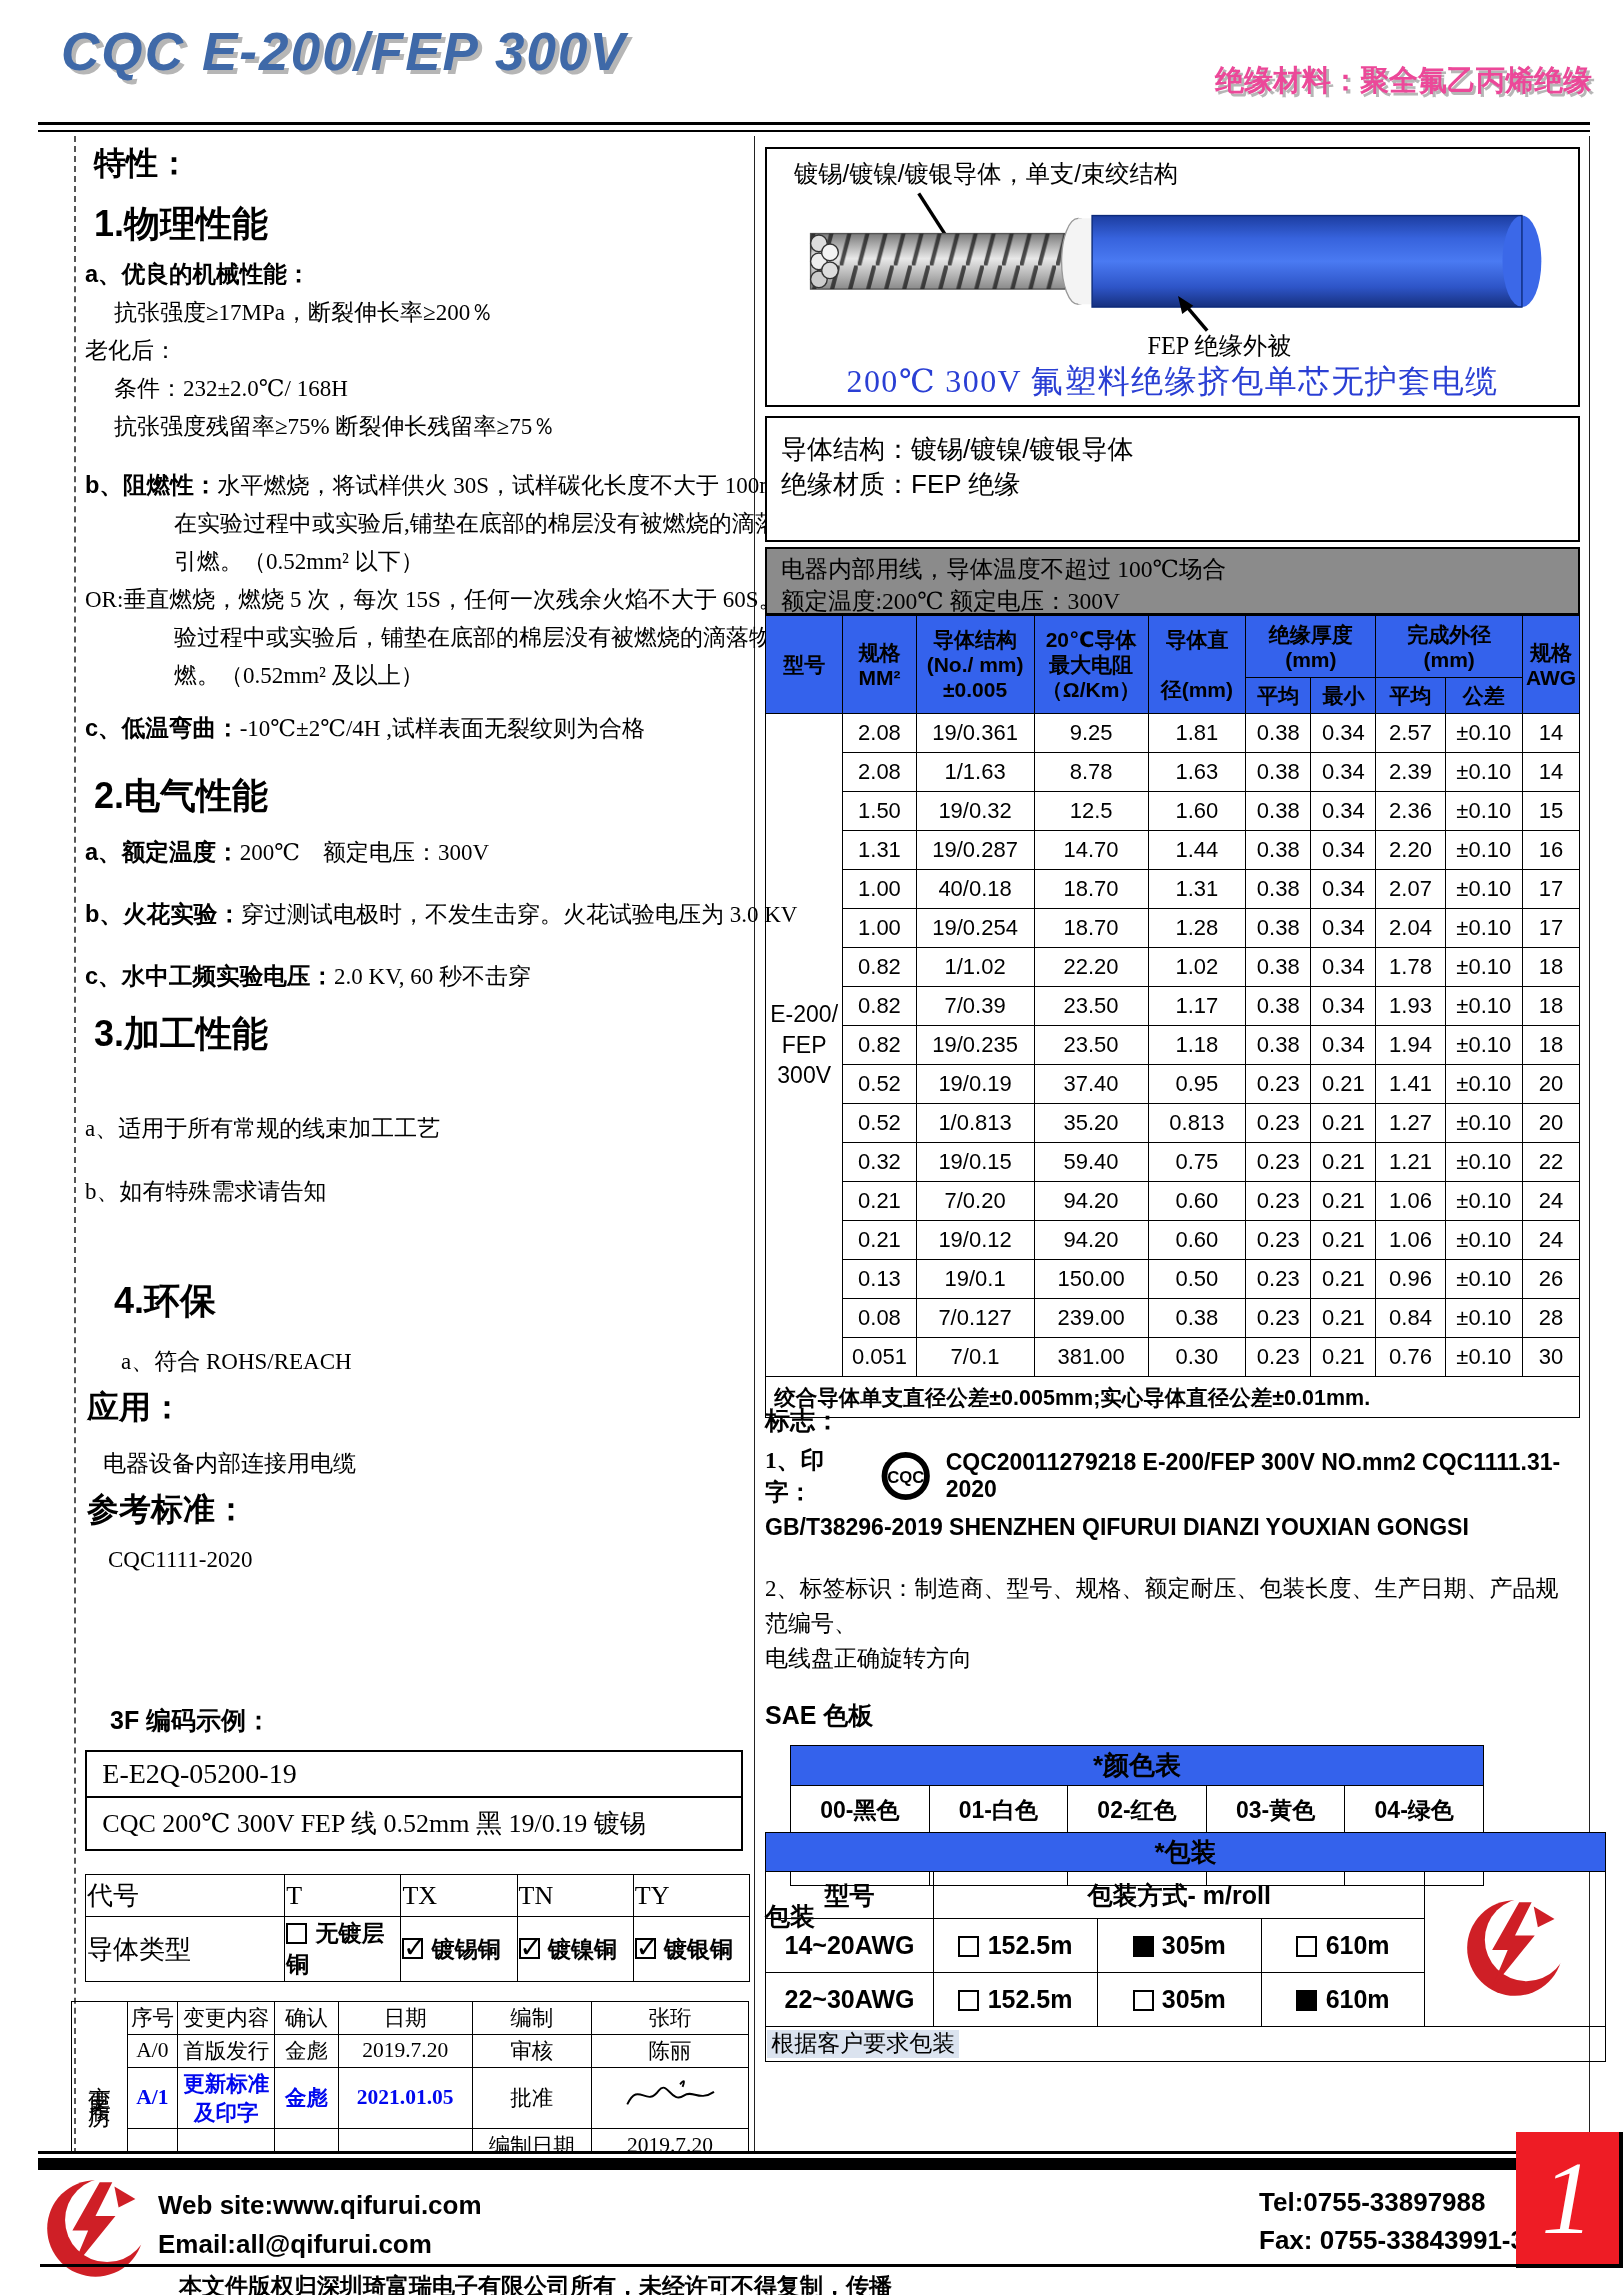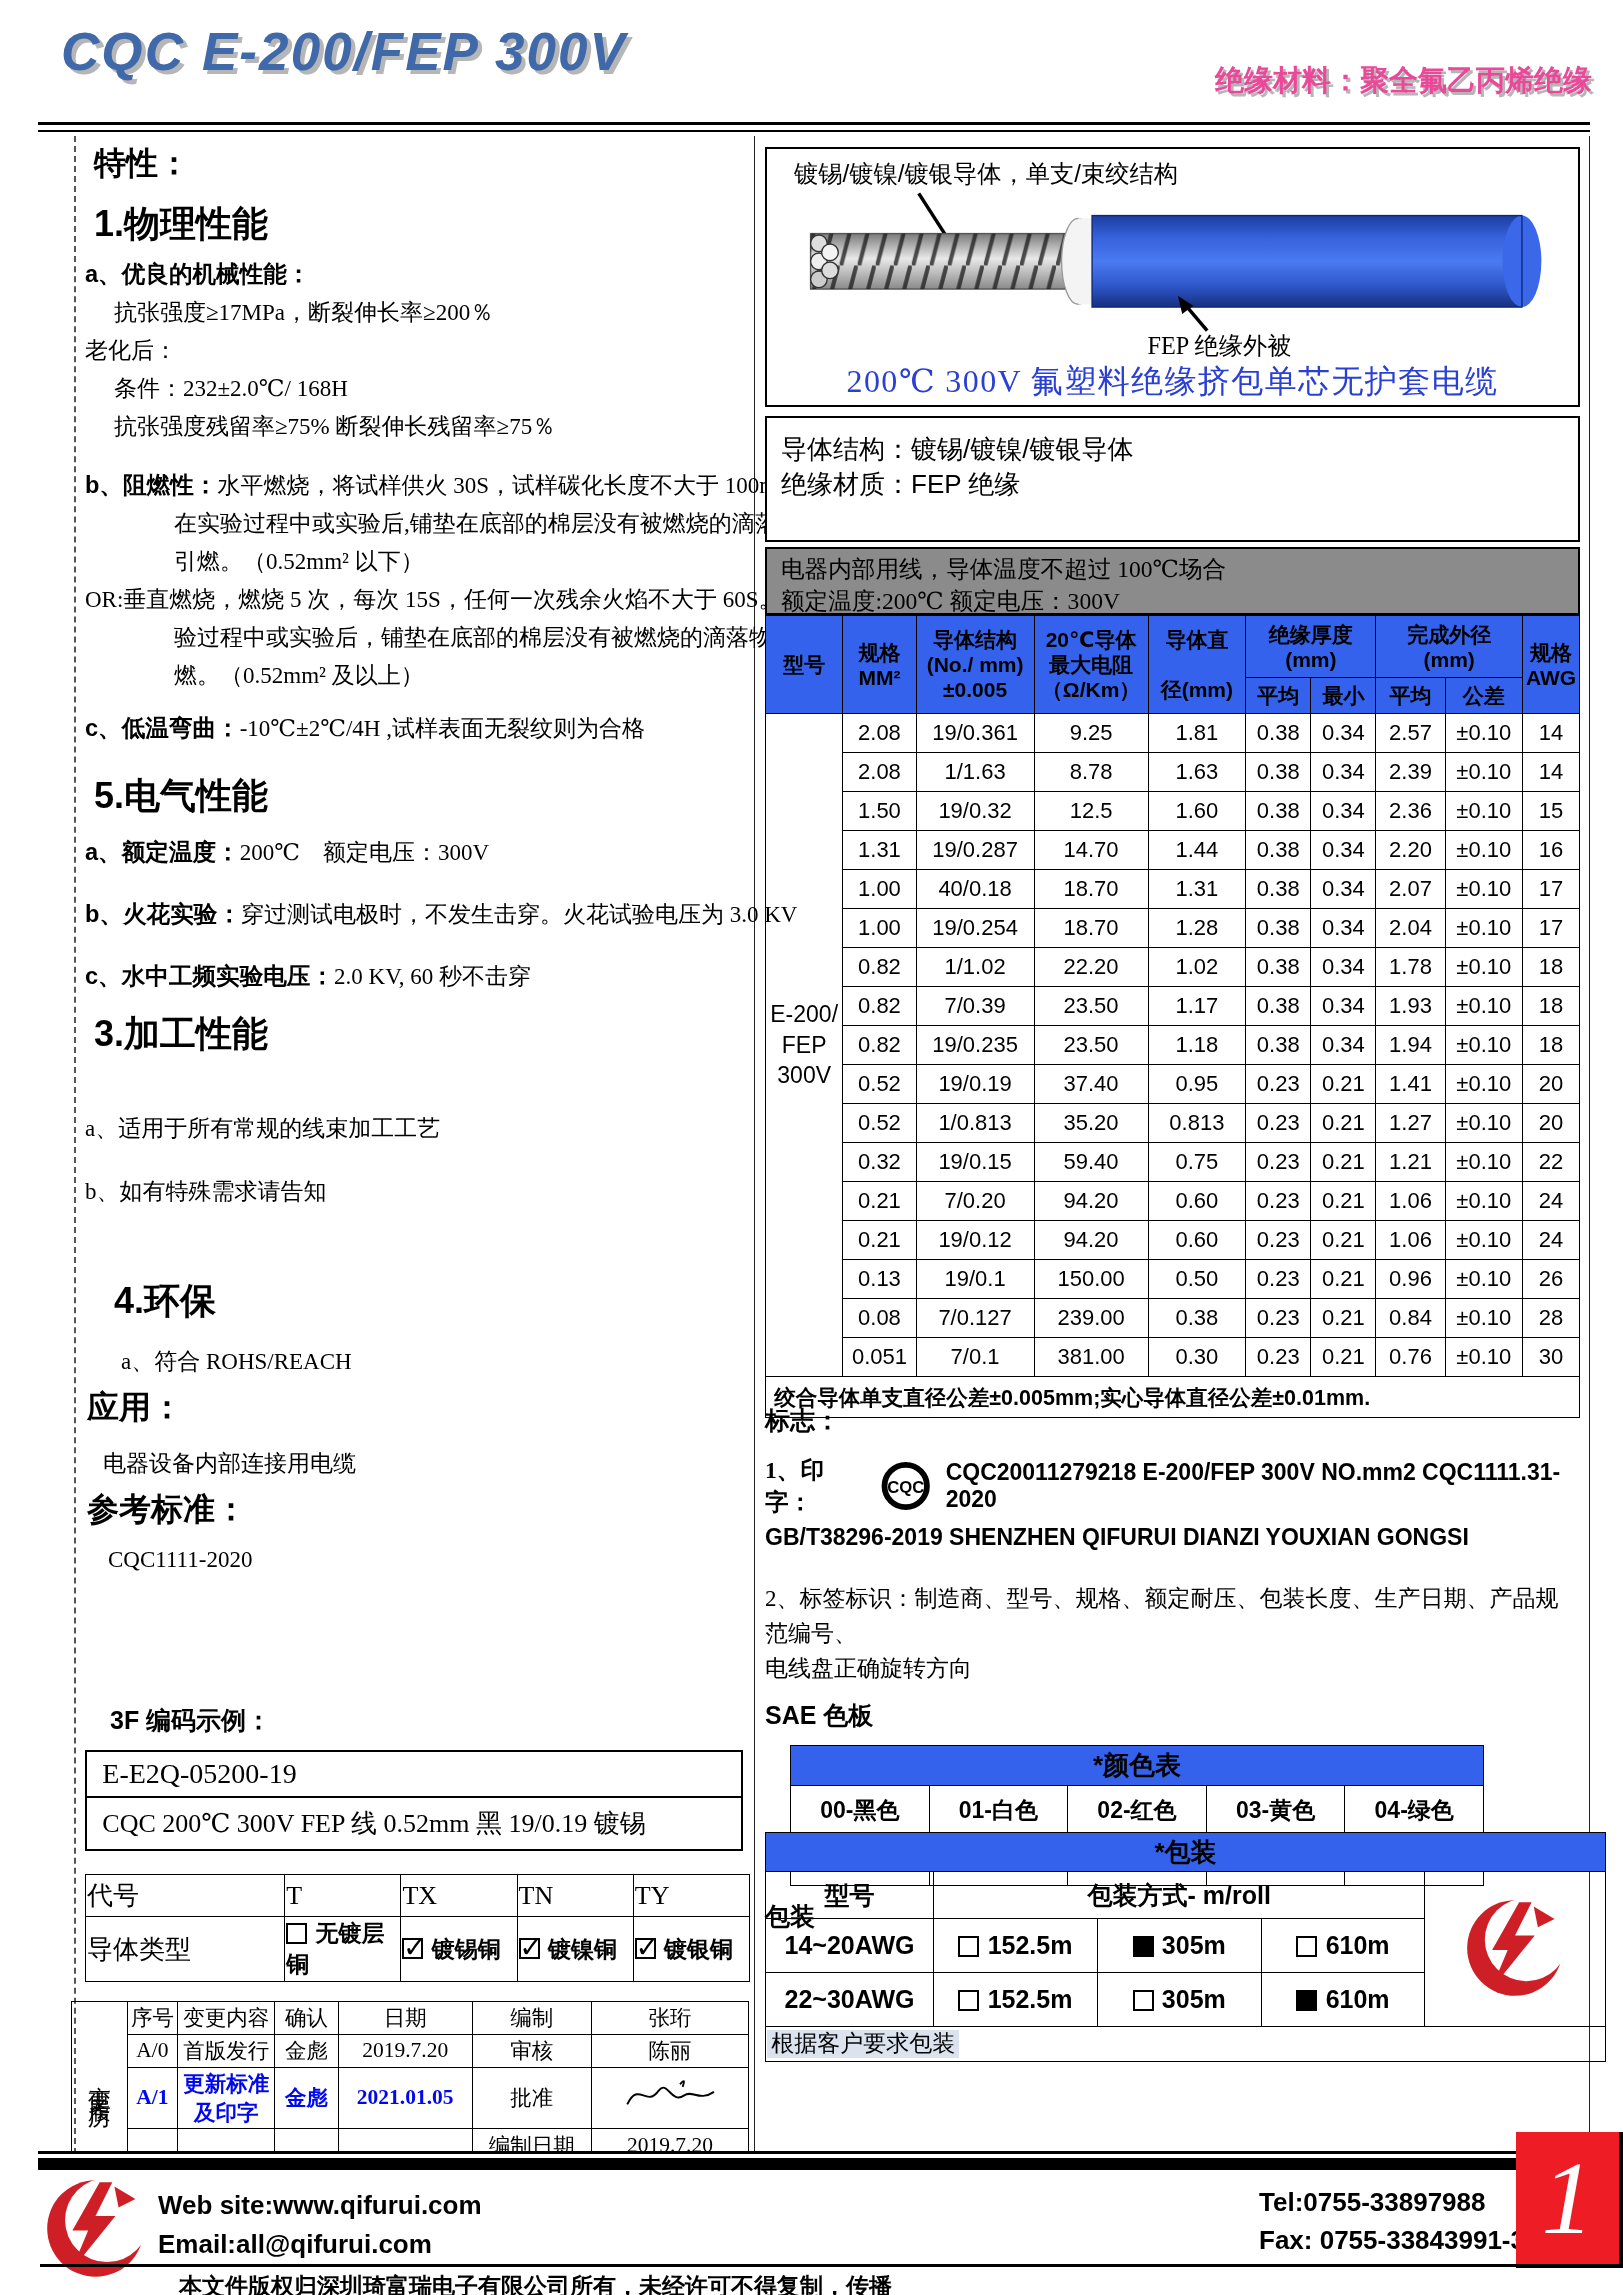--- a/index.html
+++ b/index.html
@@ -118,21 +118,21 @@
     <div class="line ind2"><span>在实验过程中或实验后,铺垫在底部的棉层没有被燃烧的滴落物</span></div>
     <div class="line ind2"><span>引燃。（0.52mm² 以下）</span></div>
     <div class="line"><span>OR:垂直燃烧，燃烧 5 次，每次 15S，任何一次残余火焰不大于 60S。在实</span></div>
     <div class="line ind2"><span>验过程中或实验后，铺垫在底部的棉层没有被燃烧的滴落物引</span></div>
     <div class="line ind2"><span>燃。（0.52mm² 及以上）</span></div>
   </div>
 <div class="abs" style="left:85px;top:709px">
     <div class="line"><span class="b-label">c、低温弯曲：</span><span>-10℃±2℃/4H ,试样表面无裂纹则为合格</span></div>
   </div>
 
-<div class="abs h-num" style="left:94px;top:772px">5.电气性能</div>
+<div class="abs h-num" style="left:94px;top:772px">2.电气性能</div>
 <div class="abs gap-mb" style="left:85px;top:833px">
     <div class="line"><span class="b-label">a、额定温度：</span><span>200℃　额定电压：300V</span></div>
     <div class="line"><span class="b-label">b、火花实验：</span><span>穿过测试电极时，不发生击穿。火花试验电压为 3.0 KV</span></div>
     <div class="line"><span class="b-label">c、水中工频实验电压：</span><span>2.0 KV, 60 秒不击穿</span></div>
   </div>
 
 <div class="abs h-num" style="left:94px;top:1010px">3.加工性能</div>
 <div class="abs gap-mb2" style="left:85px;top:1110px">
     <div class="line"><span>a、适用于所有常规的线束加工工艺</span></div>
     <div class="line"><span>b、如有特殊需求请告知</span></div>
@@ -521,21 +521,21 @@
         <td>30</td>
       </tr>
       <tr>
         <td class="footnote-cell" colspan="10">绞合导体单支直径公差±0.005mm;实心导体直径公差±0.01mm.</td>
       </tr>
     </tbody>
 </table>
 
 <div class="abs" style="left:765px;top:1404px;width:815px">
   <div style="font-size:25px;font-weight:bold">标志：</div>
-  <div style="display:flex;align-items:center;gap:14px;margin-top:17px">
+  <div style="display:flex;align-items:center;gap:14px;margin-top:7px">
     <span class="serif" style="font-size:23.6px;font-weight:bold">1、印字：</span>
     <svg width="54" height="54" viewBox="0 0 80 80">
       <circle cx="40" cy="40" r="33" fill="none" stroke="#000" stroke-width="9"></circle>
       <text x="40" y="51" text-anchor="middle" font-size="26" font-weight="bold" font-family="Liberation Sans, DejaVu Sans, sans-serif">CQC</text>
     </svg>
     <span style="font-size:23px;font-weight:bold">CQC20011279218  E-200/FEP  300V  NO.mm2  CQC1111.31-2020</span>
   </div>
   <div style="font-size:23px;font-weight:bold;margin-top:5.6px">GB/T38296-2019 SHENZHEN QIFURUI DIANZI YOUXIAN GONGSI</div>
   <div class="serif" style="font-size:23px;margin-top:30.5px;line-height:35px">2、标签标识：制造商、型号、规格、额定耐压、包装长度、生产日期、产品规范编号、</div>
   <div class="serif" style="font-size:23px;line-height:35px">电线盘正确旋转方向</div>

